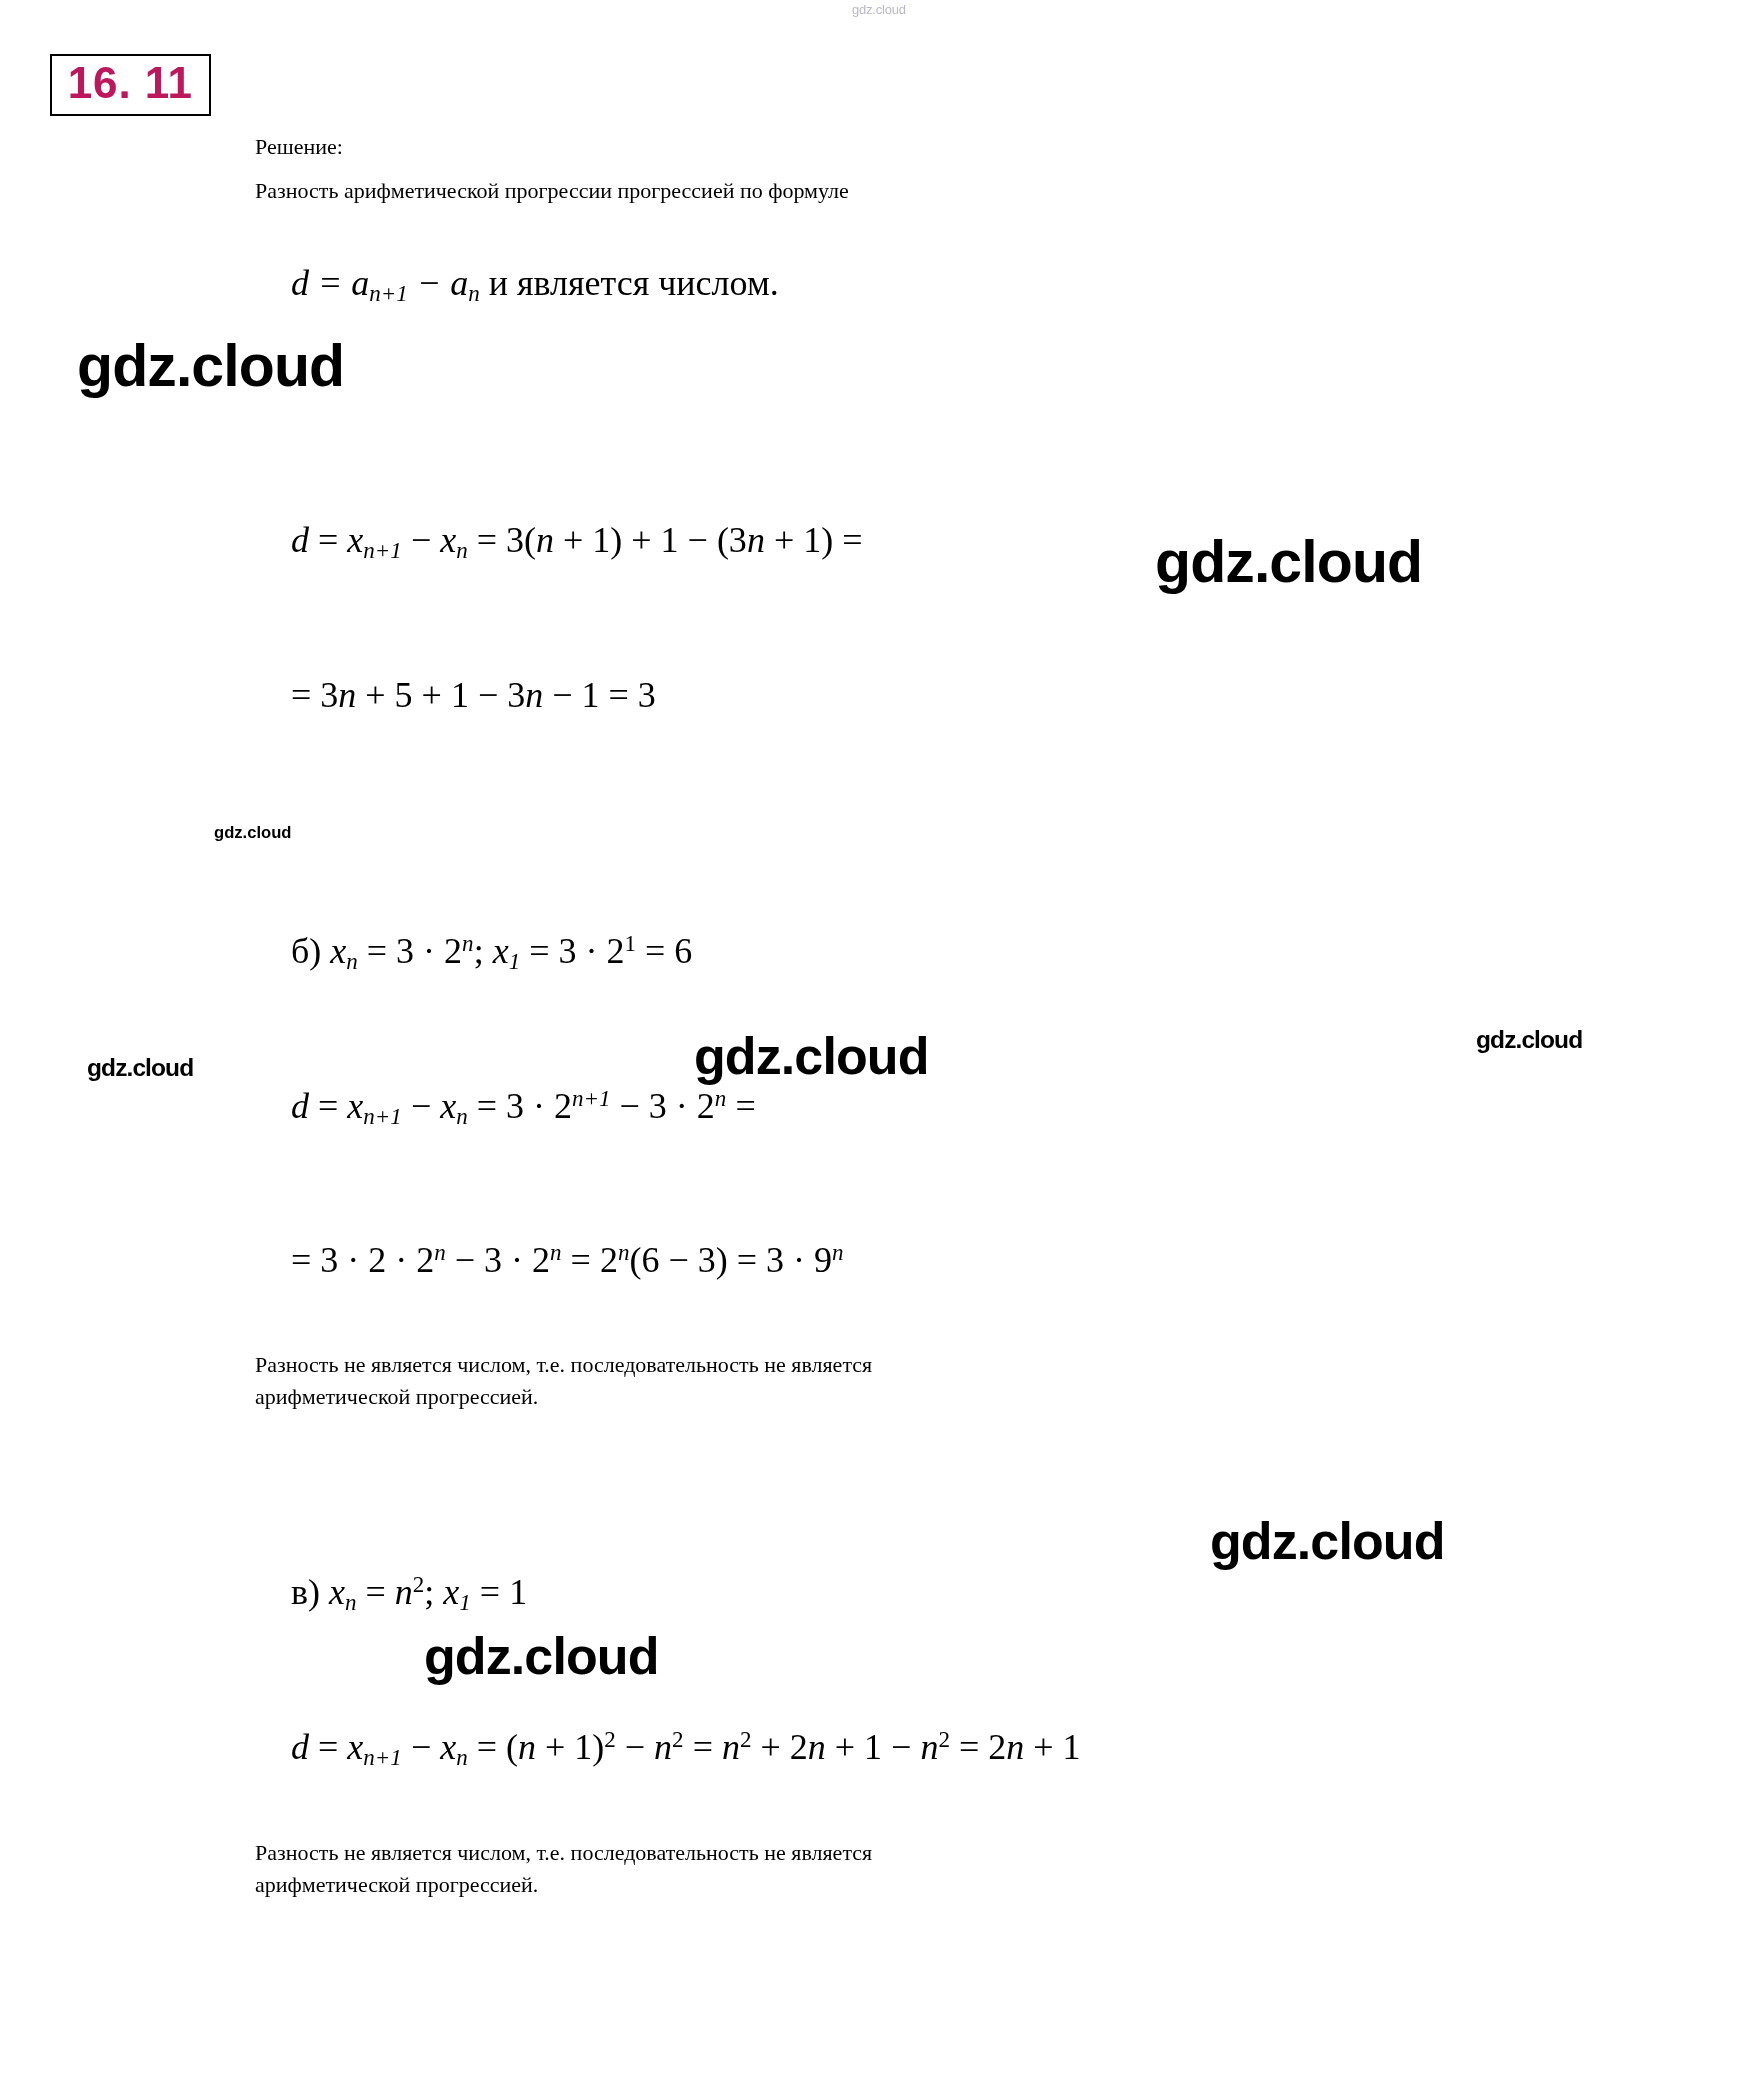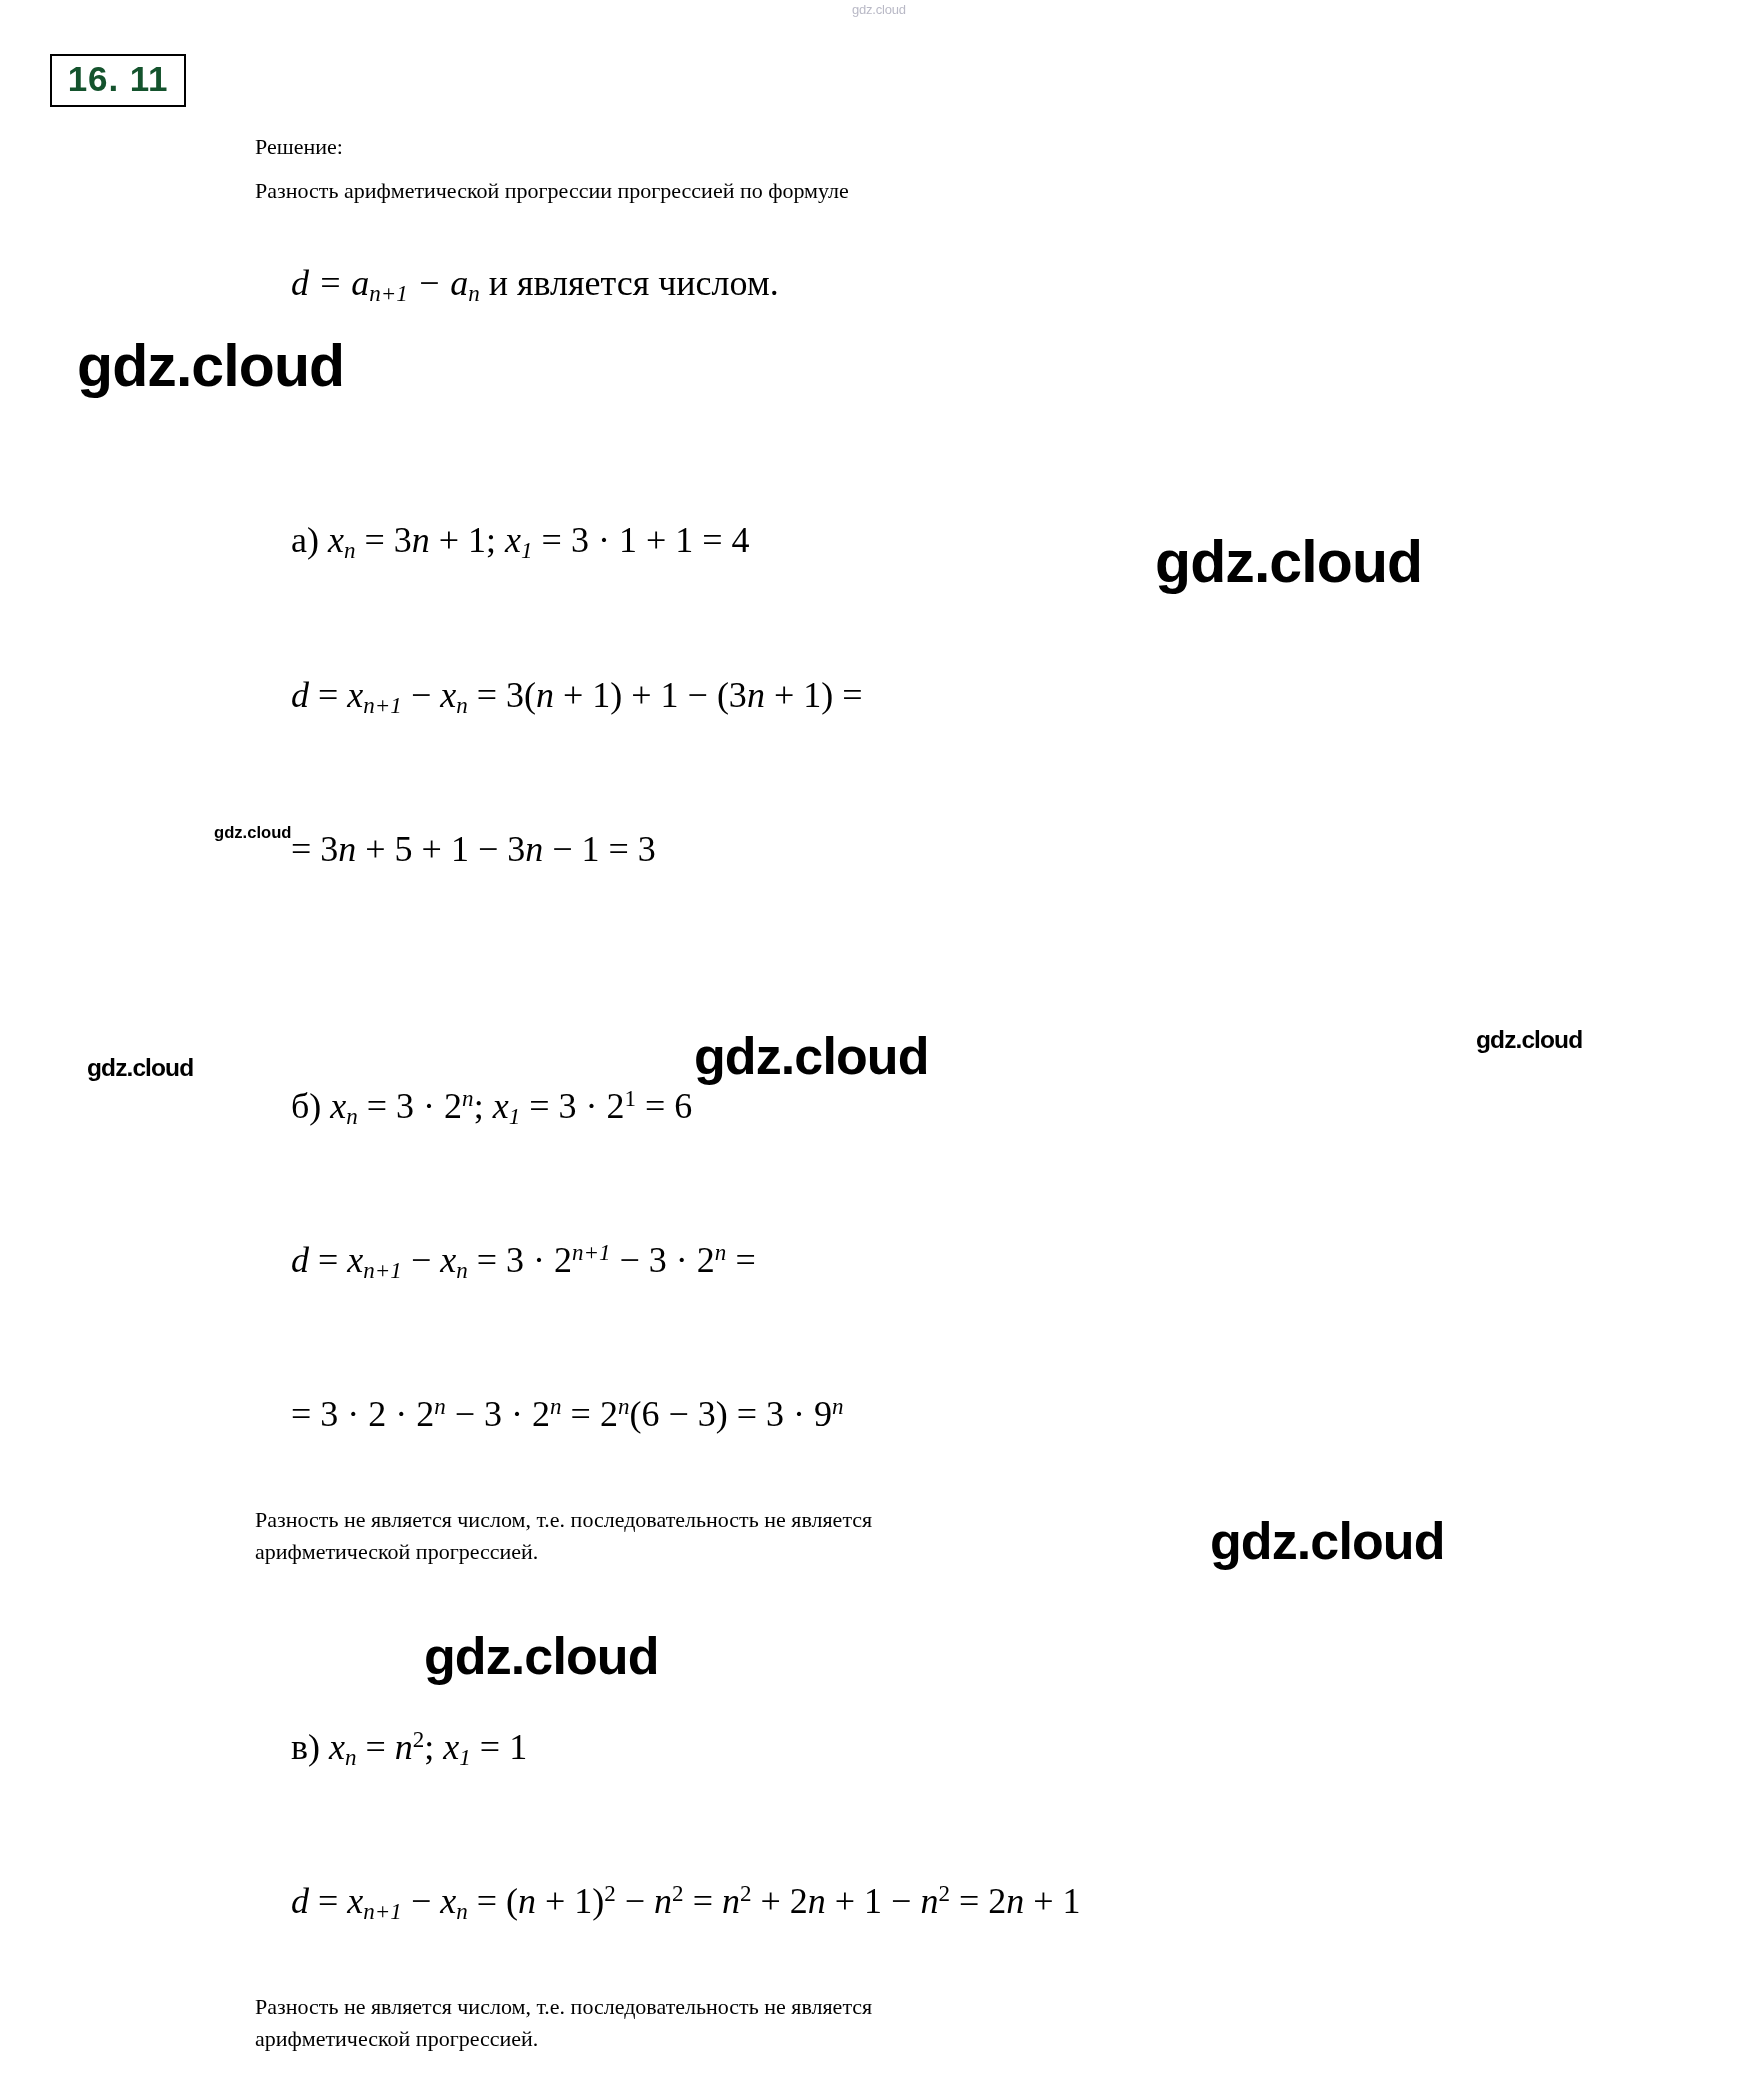--- a/index.html
+++ b/index.html
@@ -29,25 +29,25 @@
   }
 
   
   .num-box {
     position: absolute;
     left: 50px;
     top: 54px;
     border: 2.6px solid #000;
     padding: 5.2px 15.7px 8.7px 15.7px;
     font-family: "Liberation Sans", sans-serif;
-    font-size: 35px;
+    font-size: 44px;
     font-weight: 700;
     letter-spacing: 0.9px;
     line-height: 1;
-    color: #14532d;
+    color: #be185d;
   }
 
   
   .content {
     position: absolute;
     left: 255px;
     top: 131px;
     width: 1441px;
   }
 
@@ -113,23 +113,20 @@
   <div class="line plain">Разность арифметической прогрессии прогрессией по формуле</div>
 
   <div class="math">
     <span>d = a<sub>n+1</sub> − a<sub>n</sub></span><span class="up"> и является числом.</span>
   </div>
 
   <div class="gap-l"></div>
   <div class="gap-m"></div>
 
   <div class="math">
-    <span class="up">а) </span>x<sub>n</sub><span class="up"> = 3</span>n<span class="up"> + 1; </span>x<sub>1</sub><span class="up"> = 3 · 1 + 1 = 4</span>
-  </div>
-  <div class="math">
     d<span class="up"> = </span>x<sub>n+1</sub><span class="up"> − </span>x<sub>n</sub><span class="up"> = 3(</span>n<span class="up"> + 1) + 1 − (3</span>n<span class="up"> + 1) =</span>
   </div>
   <div class="math">
     <span class="up">= 3</span>n<span class="up"> + 5 + 1 − 3</span>n<span class="up"> − 1 = 3</span>
   </div>
 
   <div class="gap-l"></div>
   <div class="gap-m"></div>
 
   <div class="math">

